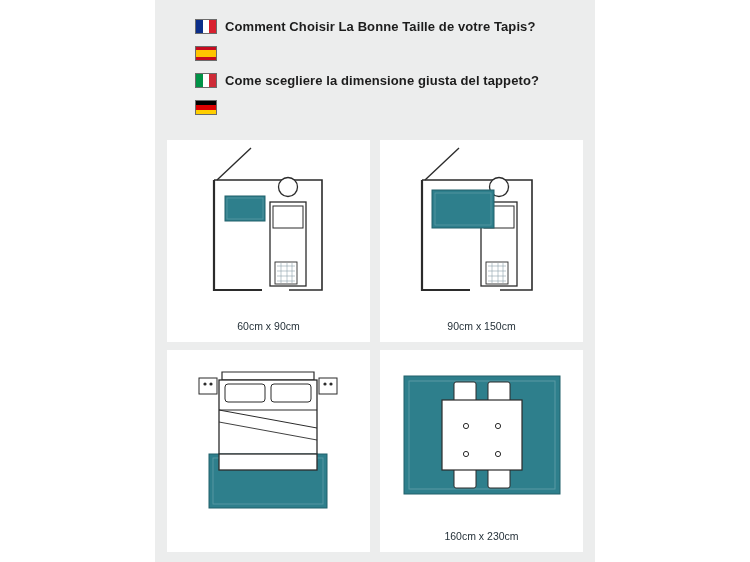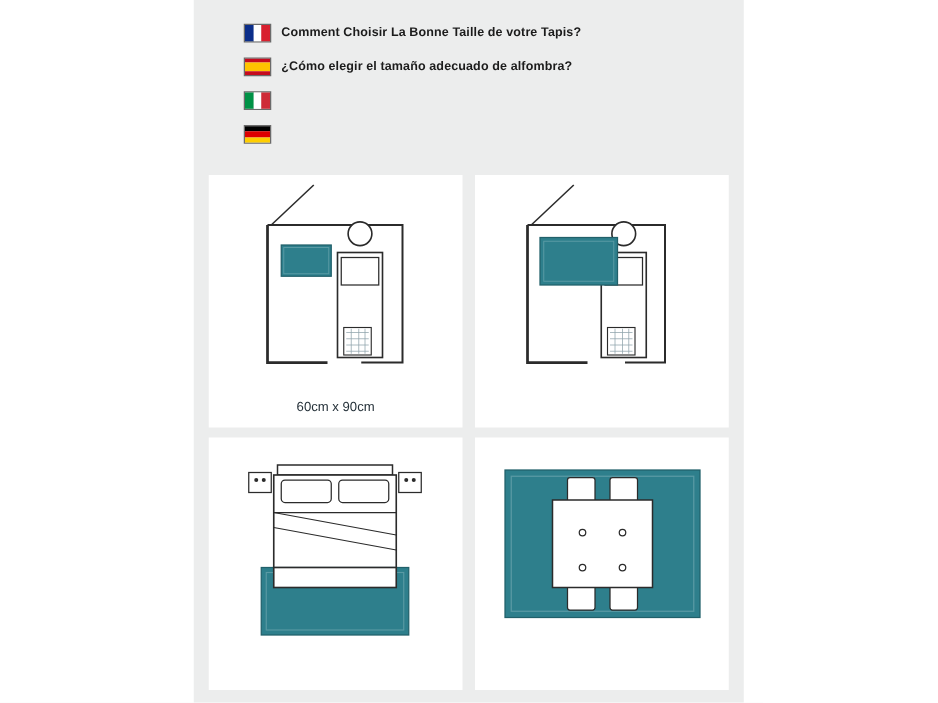--- a/index.html
+++ b/index.html
@@ -49,21 +49,21 @@
     border: 1px solid #6b6b6b;
     box-sizing: border-box;
     margin-right: 8px;
   }
   .flag span { display: block; height: 100%; flex: 1 1 auto; }
   .flag.vert span { height: 100%; }
   .flag.horiz { flex-direction: column; }
   .flag.horiz span { width: 100%; flex: 1 1 auto; }
 
   .title-text {
-    font-size: 10px;
+    font-size: 13px;
     font-weight: bold;
     color: #1c1c1c;
     letter-spacing: 0.1px;
     white-space: nowrap;
   }
 
   
   .grid {
     position: absolute;
     left: 12px;
@@ -116,29 +116,29 @@
         </div>
         <div class="title-text">Comment Choisir La Bonne Taille de votre Tapis?</div>
       </div>
 
       <div class="title-row">
         <div class="flag horiz">
           <span style="background:#c60b1e; flex:0 0 26%"></span>
             <span style="background:#ffc400; flex:0 0 48%"></span>
             <span style="background:#c60b1e; flex:0 0 26%"></span>
         </div>
-        <div class="title-text">¿Cómo elegir el tamaño adecuado de alfombra?</div>
       </div>
 
       <div class="title-row">
         <div class="flag vert">
           <span style="background:#009246"></span>
             <span style="background:#ffffff"></span>
             <span style="background:#ce2b37"></span>
         </div>
+        <div class="title-text">Come scegliere la dimensione giusta del tappeto?</div>
       </div>
 
       <div class="title-row">
         <div class="flag horiz">
           <span style="background:#000000"></span>
             <span style="background:#dd0000"></span>
             <span style="background:#ffce00"></span>
         </div>
       </div>
 
@@ -195,20 +195,21 @@
                 <line x1="108" y1="136" x2="126" y2="136"></line>
                   <line x1="108" y1="141" x2="126" y2="141"></line>
                 <line x1="112" y1="123" x2="112" y2="143"></line>
                   <line x1="118" y1="123" x2="118" y2="143"></line>
                 <line x1="123" y1="123" x2="123" y2="143"></line>
               </g>
               <rect x="52" y="50" width="62" height="38" fill="#2e7f8c" stroke="#21606a" stroke-width="1"></rect>
               <rect x="55" y="53" width="56" height="32" fill="none" stroke="#5a9aa4" stroke-width="0.8"></rect>
             </svg>
           </div>
+          <div class="card-caption">90cm x 150cm</div>
         </div>
 
       </div>
 
       <div class="row">
 
         <div class="card">
           <div class="card-figure">
             <svg width="203" height="168" viewBox="0 0 203 168">
 
@@ -251,20 +252,21 @@
               <rect x="74" y="118" width="22" height="20" rx="2" fill="#ffffff" stroke="#2b2b2b" stroke-width="1"></rect>
               <rect x="108" y="118" width="22" height="20" rx="2" fill="#ffffff" stroke="#2b2b2b" stroke-width="1"></rect>
 
               <rect x="62" y="50" width="80" height="70" fill="#ffffff" stroke="#2b2b2b" stroke-width="1.2"></rect>
               <circle cx="86" cy="76" r="2.6" fill="none" stroke="#2b2b2b" stroke-width="1"></circle>
               <circle cx="118" cy="76" r="2.6" fill="none" stroke="#2b2b2b" stroke-width="1"></circle>
               <circle cx="86" cy="104" r="2.6" fill="none" stroke="#2b2b2b" stroke-width="1"></circle>
               <circle cx="118" cy="104" r="2.6" fill="none" stroke="#2b2b2b" stroke-width="1"></circle>
             </svg>
           </div>
+          <div class="card-caption">160cm x 230cm</div>
         </div>
 
       </div>
 
     </div>
 
   </div>
 </div>
 
 </body></html>

